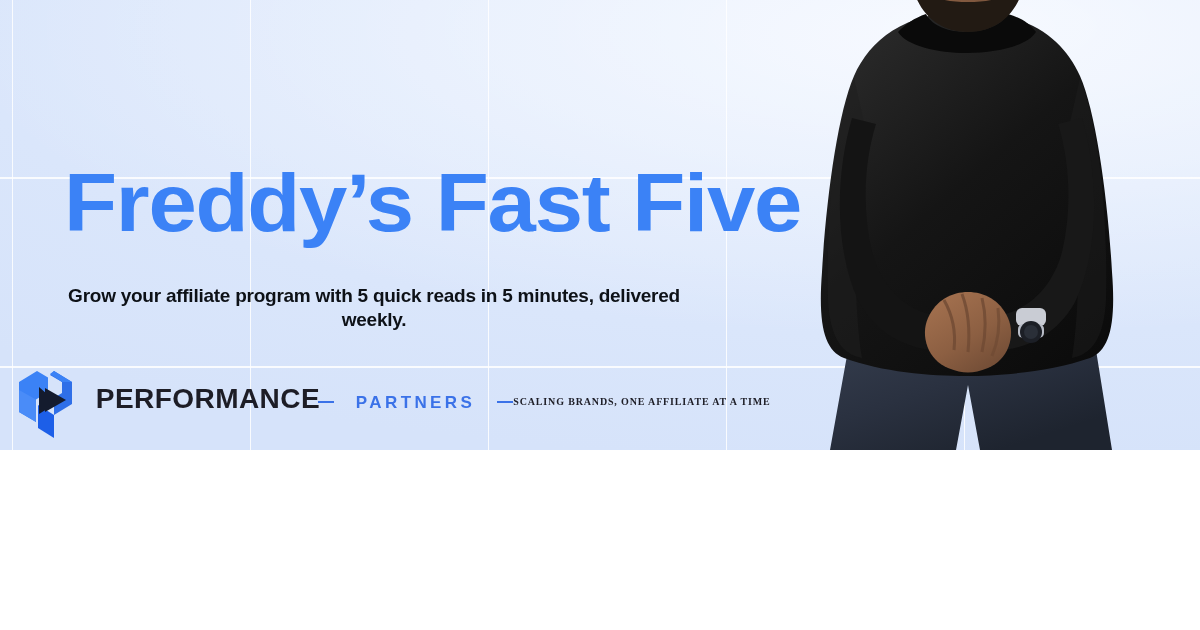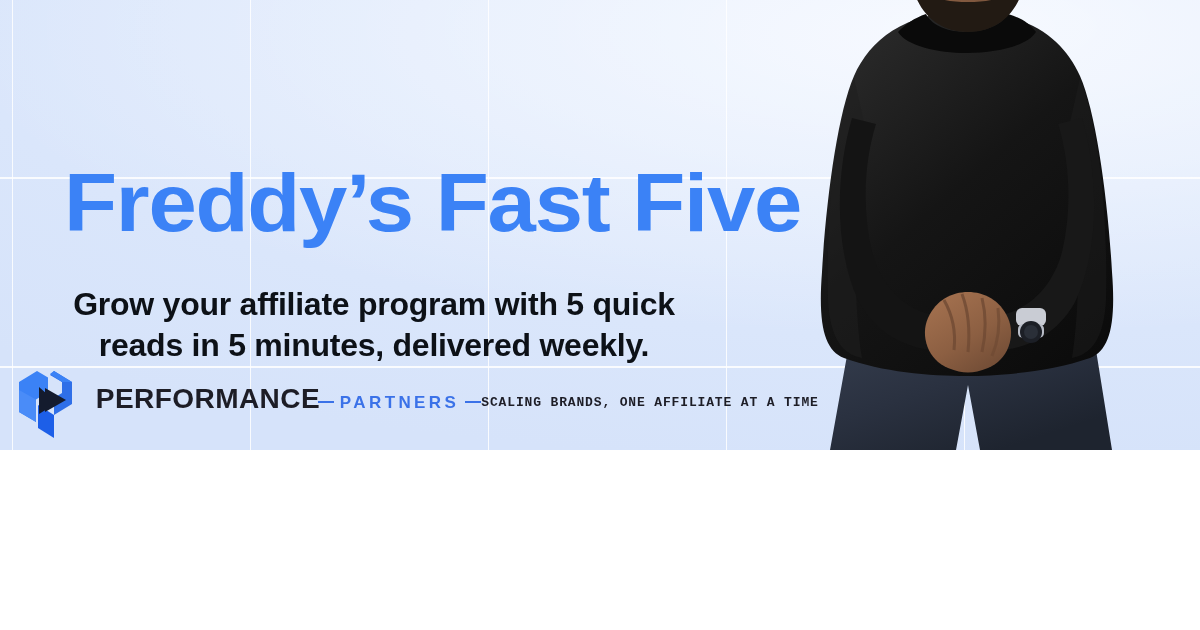--- a/index.html
+++ b/index.html
@@ -64,21 +64,21 @@
     transform-origin: left top;
   }
   .subhead {
     position: absolute;
     left: 64px;
     top: 284px;
     width: 620px;
     margin: 0;
     text-align: center;
     font-family: "Liberation Sans Narrow", "Liberation Sans", "DejaVu Sans", sans-serif;
-    font-size: 32px;
+    font-size: 19px;
     line-height: 1.28;
     font-weight: 700;
     letter-spacing: -0.25px;
     color: #0d1117;
   }
 
   
   .portrait {
     position: absolute;
     right: 0px;
@@ -115,42 +115,42 @@
     font-family: "Liberation Sans Narrow", "Liberation Sans", sans-serif;
     font-size: 27.5px;
     font-weight: 700;
     letter-spacing: 0.4px;
     color: #1d1d26;
     transform: scaleX(1.02);
   }
   .logo-partners-row {
     display: flex;
     align-items: center;
-    gap: 6px;
+    gap: 22px;
     margin-top: 6px;
     width: 100%;
   }
   .logo-rule {
     flex: 1 1 auto;
     height: 2.5px;
     background: #3b72e8;
     min-width: 16px;
   }
   .logo-partners {
     font-family: "Liberation Sans Narrow", "Liberation Sans", sans-serif;
     font-size: 17px;
     font-weight: 700;
     letter-spacing: 3.4px;
     color: #3b72e8;
     white-space: nowrap;
   }
   .logo-tagline {
     margin-top: 6px;
-    font-family: Liberation Mono, monospace;
-    font-size: 13px;
+    font-family: Liberation Serif, serif;
+    font-size: 10px;
     font-weight: 700;
     letter-spacing: 0.85px;
     color: #1d1d26;
     white-space: nowrap;
   }
 </style>
 </head>
 <body>
 
 <div class="banner">

